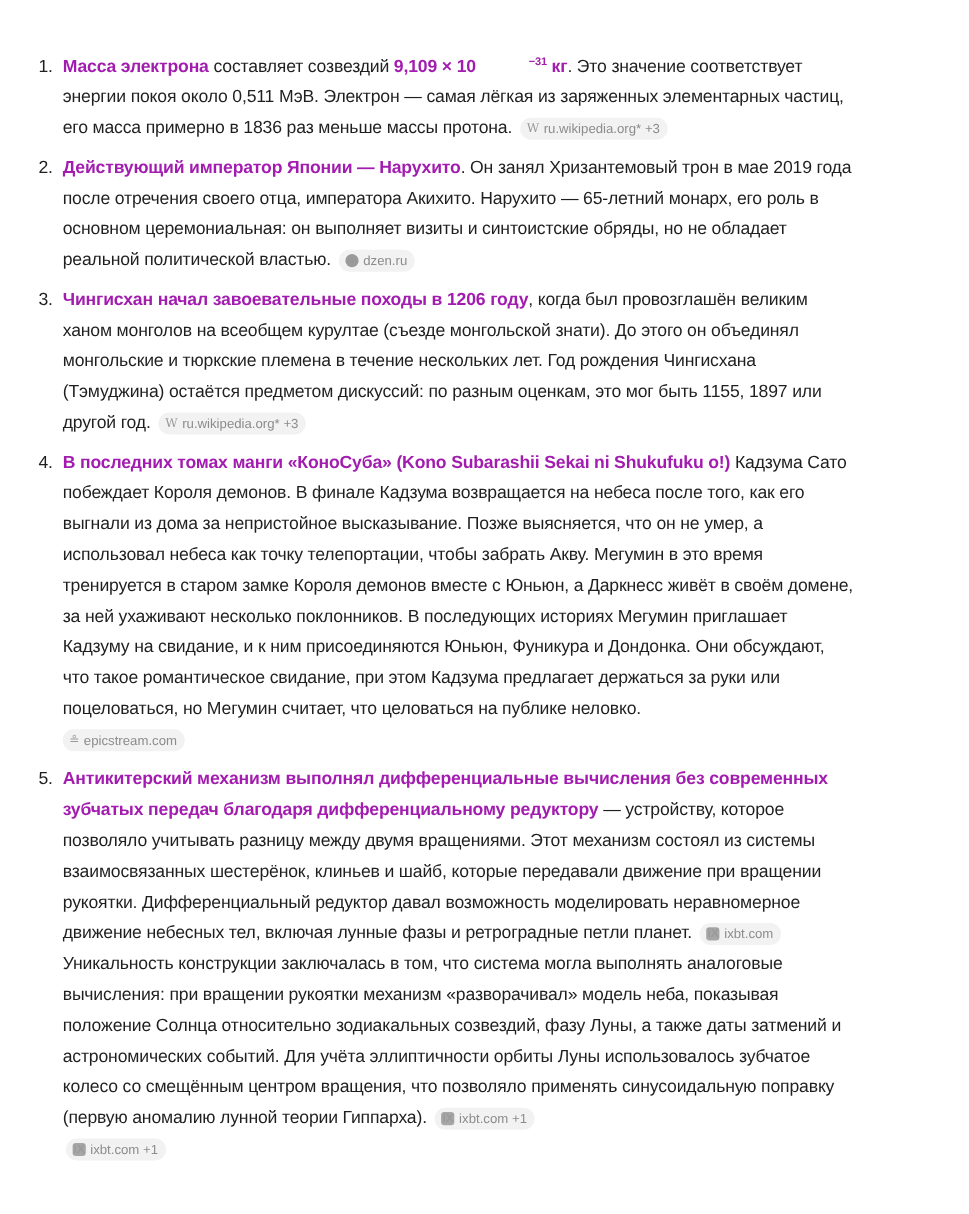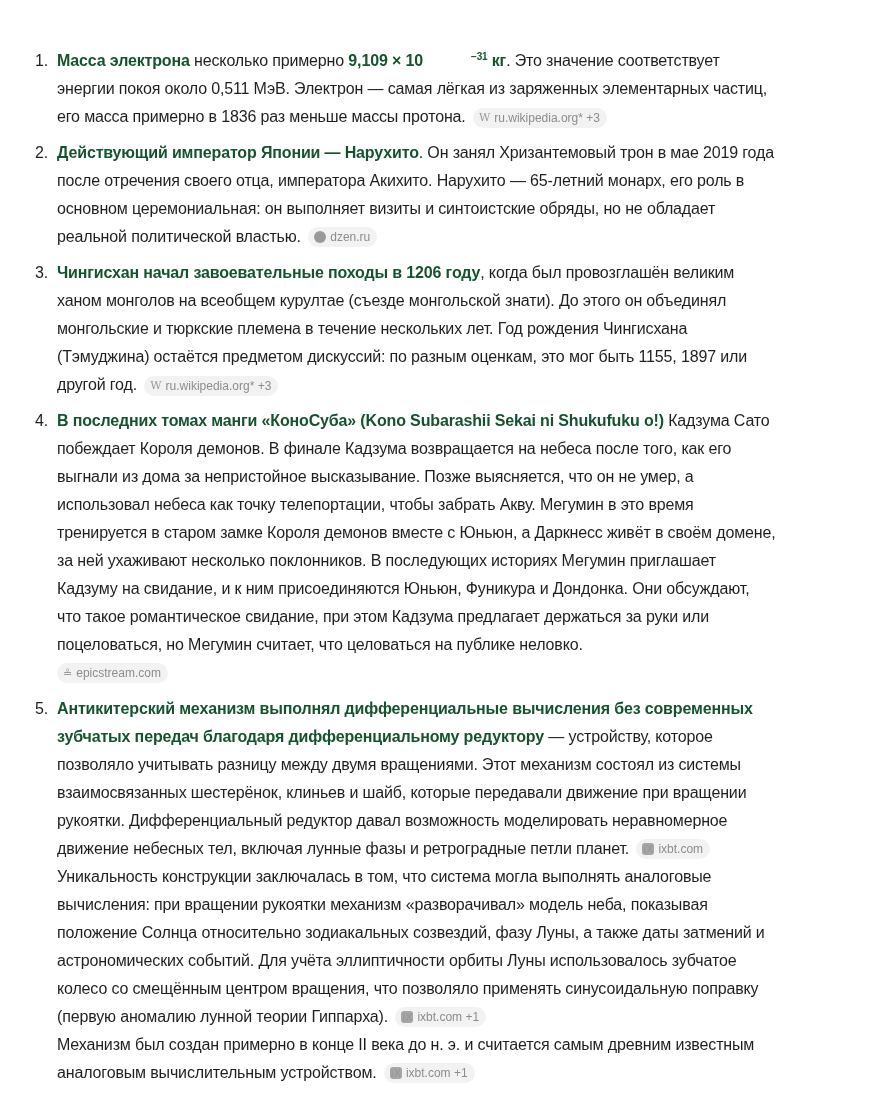--- a/index.html
+++ b/index.html
@@ -35,21 +35,21 @@
     }
     .num {
       position: absolute;
       left: -22px;
       top: 0;
       width: 20px;
       text-align: left;
     }
     b {
       font-weight: 700;
-      color: #14532d;
+      color: #a21caf;
     }
     sup {
       font-size: 10px;
       line-height: 0;
       vertical-align: 6px;
       font-weight: 700;
       margin-left: 48px;
     }
     .chip {
       display: inline-flex;
@@ -107,21 +107,21 @@
     }
   </style>
 </head>
 <body>
 
 <div class="answer">
   <ol class="facts">
 
     <li>
       <span class="num">1.</span>
-      <b><span>Масса электрона</span></b><span> несколько примерно </span><b><span>9,109 × 10</span><sup>−31</sup><span> кг</span></b><span>. Это значение соответствует энергии покоя около 0,511 МэВ. Электрон — самая лёгкая из заряженных элементарных частиц, его масса примерно в 1836 раз меньше массы протона.</span>
+      <b><span>Масса электрона</span></b><span> составляет созвездий </span><b><span>9,109 × 10</span><sup>−31</sup><span> кг</span></b><span>. Это значение соответствует энергии покоя около 0,511 МэВ. Электрон — самая лёгкая из заряженных элементарных частиц, его масса примерно в 1836 раз меньше массы протона.</span>
       <span class="chip">
         <span class="ico ico-w">W</span>
         <span>ru.wikipedia.org* +3</span>
       </span>
     </li>
 
     <li>
       <span class="num">2.</span>
       <b>Действующий император Японии — Нарухито</b><span>. Он занял Хризантемовый трон в мае 2019 года после отречения своего отца, императора Акихито. Нарухито — 65-летний монарх, его роль в основном церемониальная: он выполняет визиты и синтоистские обряды, но не обладает реальной политической властью.</span>
       <span class="chip">
@@ -155,21 +155,21 @@
       <span class="chip">
         <span class="ico ico-ixbt">iX</span>
         <span>ixbt.com</span>
       </span>
       <span class="para-break"><span>Уникальность конструкции заключалась в том, что система могла выполнять аналоговые вычисления: при вращении рукоятки механизм «разворачивал» модель неба, показывая положение Солнца относительно зодиакальных созвездий, фазу Луны, а также даты затмений и астрономических событий. Для учёта эллиптичности орбиты Луны использовалось зубчатое колесо со смещённым центром вращения, что позволяло применять синусоидальную поправку (первую аномалию лунной теории Гиппарха).</span>
         <span class="chip">
           <span class="ico ico-ixbt">iX</span>
           <span>ixbt.com +1</span>
         </span>
       </span>
-      <span class="para-break"><span>Механизм был создан примерно в конце II века до н. э. и считается самым древним известным аналоговым вычислительным устройством.</span>
+      <span class="para-break">
         <span class="chip">
           <span class="ico ico-ixbt">iX</span>
           <span>ixbt.com +1</span>
         </span>
       </span>
     </li>
 
   </ol>
 </div>
 

